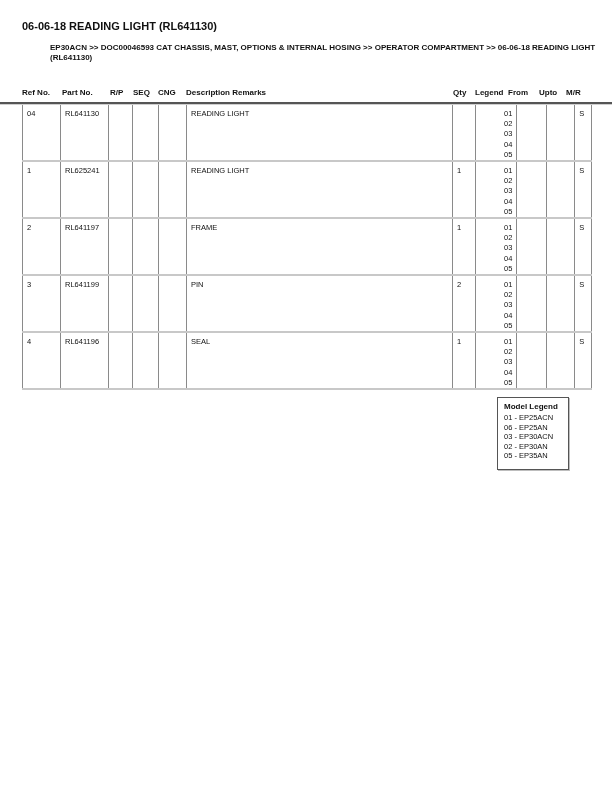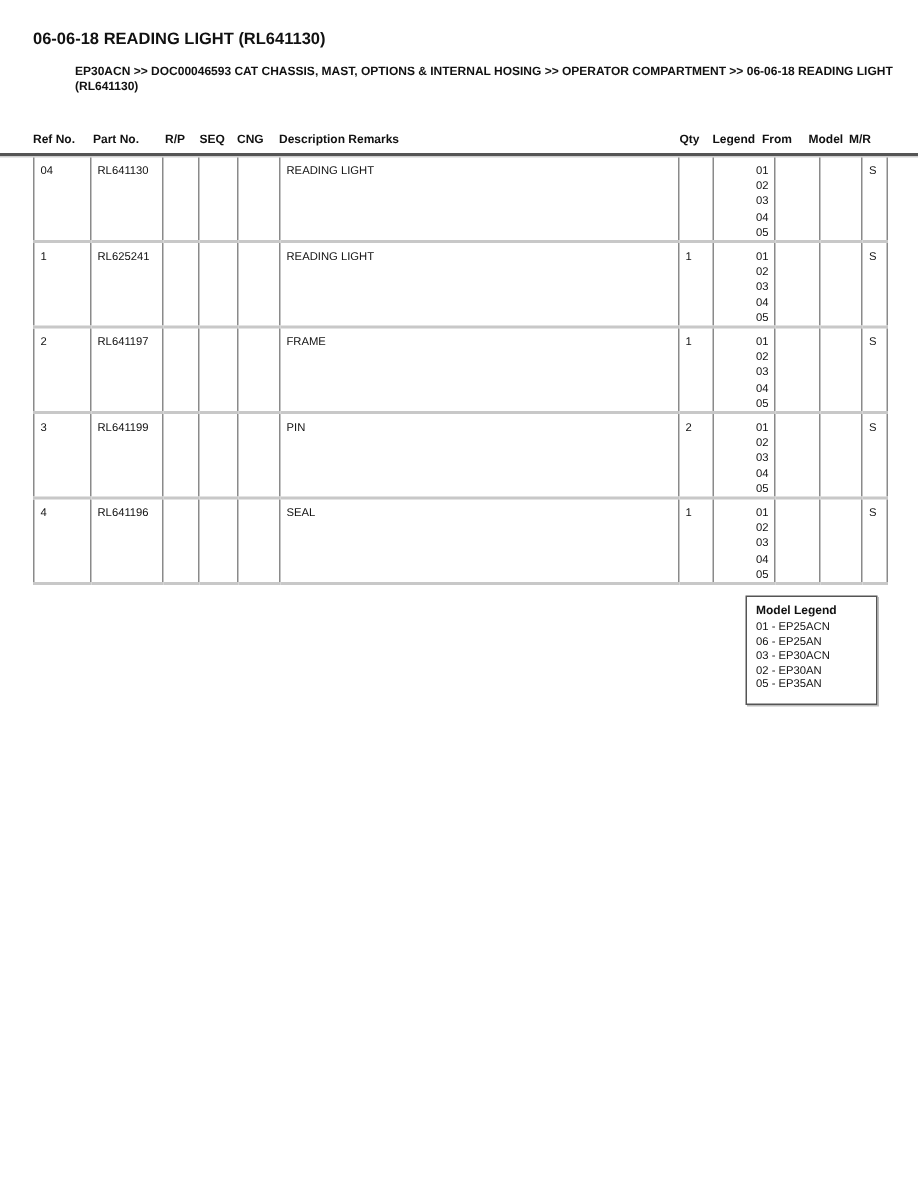--- a/index.html
+++ b/index.html
@@ -84,21 +84,21 @@
     overflow: hidden;
   }
   table.parts td.c-model div {
     line-height: 10.2px;
     padding-left: 24px;
   }
   .legend {
     position: absolute;
     left: 497px;
     top: 397px;
-    width: 88px;
+    width: 72px;
     height: 73px;
     border: 1px solid #555555;
     box-shadow: 1px 1px 0 #bdbdbd;
     box-sizing: border-box;
     padding: 4px 0 0 6px;
     font-size: 7.5px;
     line-height: 9.4px;
   }
   .legend .legend-title {
     font-weight: bold;
@@ -116,21 +116,21 @@
 <div class="col-header-row">
   <span style="left:22px">Ref No.</span>
   <span style="left:62px">Part No.</span>
   <span style="left:110px">R/P</span>
   <span style="left:133px">SEQ</span>
   <span style="left:158px">CNG</span>
   <span style="left:186px">Description Remarks</span>
   <span style="left:453px">Qty</span>
   <span style="left:475px">Legend</span>
   <span style="left:508px">From</span>
-  <span style="left:539px">Model</span>
+  <span style="left:539px">Upto</span>
   <span style="left:566px">M/R</span>
 </div>
 
 <div class="header-rule"></div>
 <div class="header-rule-light"></div>
 
 <table class="parts">
   <colgroup>
     <col style="width:38px">
     <col style="width:48px">

